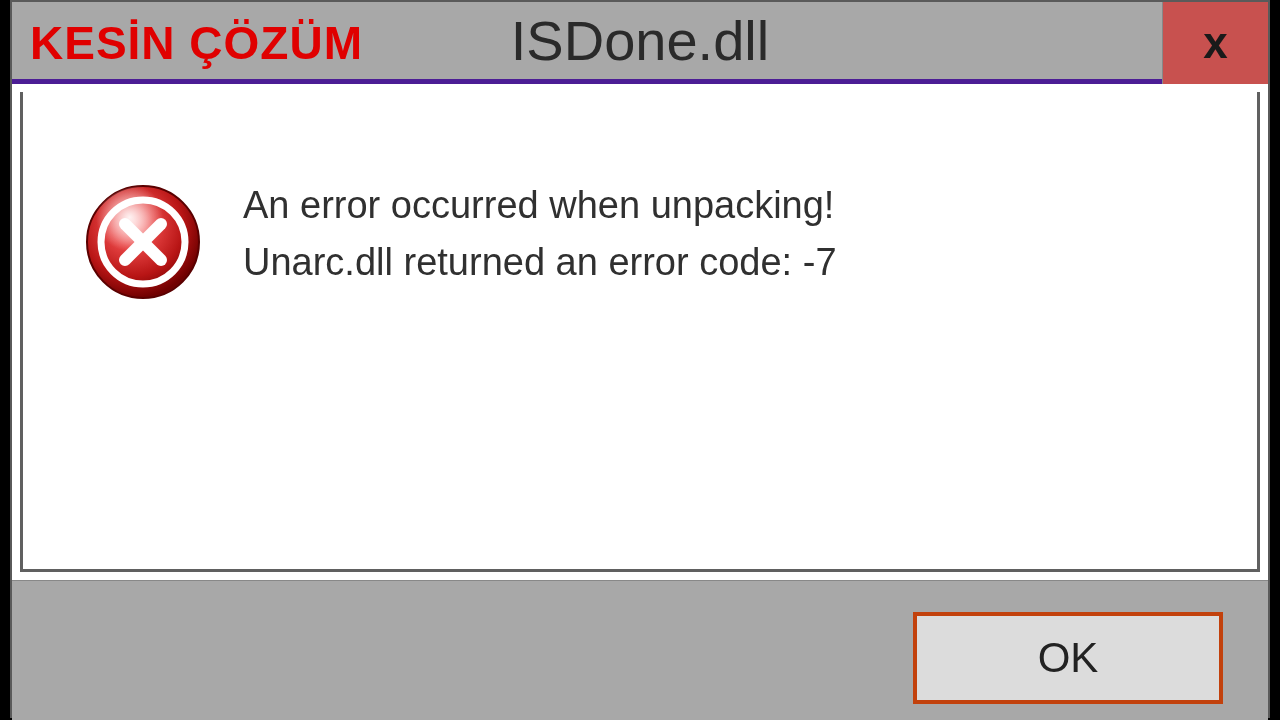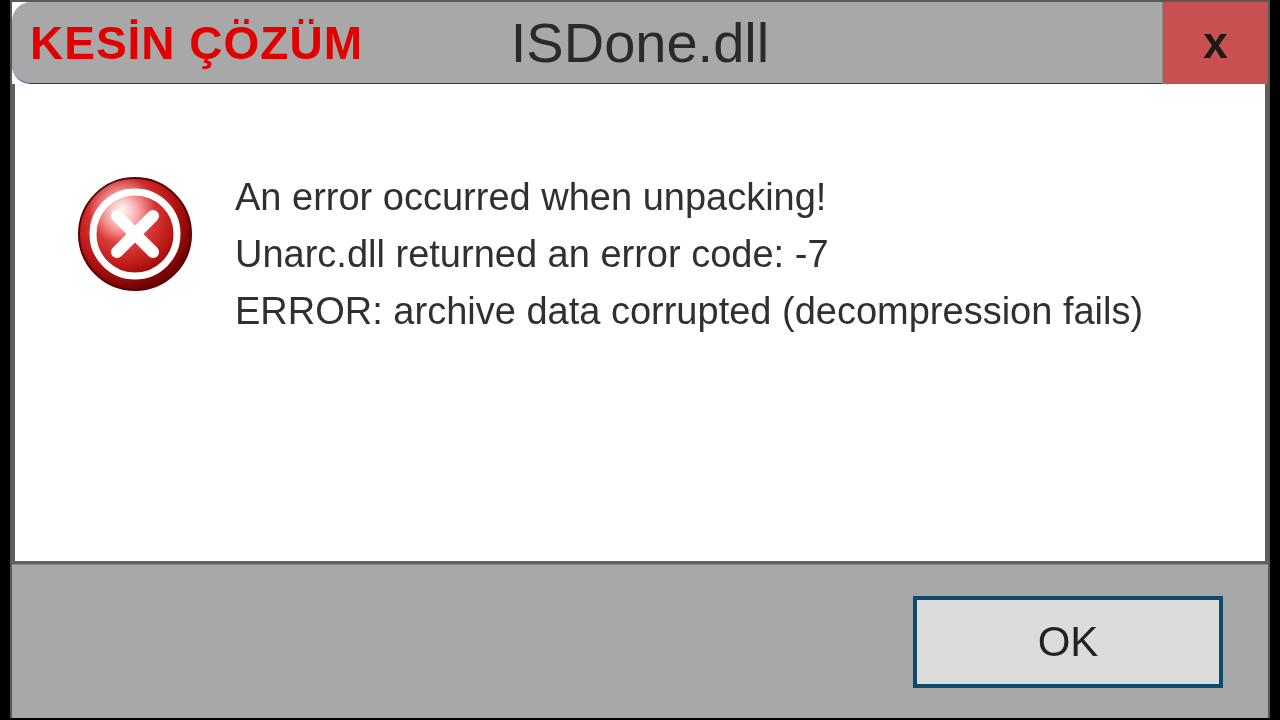--- a/index.html
+++ b/index.html
@@ -20,24 +20,23 @@
       top: 0;
       width: 1260px;
       height: 718px;
       background: #fff;
       border: 2px solid #5a5a5a;
     }
     .titlebar {
       height: 82px;
       background: #a8a8a8;
       position: relative;
-      border-bottom: 1px solid #4c1d95;
+      border-bottom: 5px solid #4c1d95;
       display: flex;
       align-items: center;
-      border-radius: 19px;
     }
     .overlay-text {
       position: absolute;
       left: 18px;
       top: 14px;
       font-size: 46px;
       font-weight: bold;
       color: #e00000;
       font-family: Arial, sans-serif;
       letter-spacing: 1px;
@@ -67,21 +66,21 @@
       font-size: 44px;
       font-weight: bold;
       color: #1a1a1a;
       font-family: Arial, sans-serif;
     }
     .content-area {
       height: 480px;
       background: #fff;
       border: 3px solid #606060;
       border-top: none;
-      margin: 0;
+      margin: 8px;
       padding: 60px 40px 40px 40px;
       display: flex;
       align-items: flex-start;
       gap: 40px;
     }
     .error-icon-wrap {
       width: 120px;
       height: 120px;
       margin-top: 30px;
       margin-left: 20px;
@@ -104,21 +103,21 @@
       border-top: 1px solid #888;
       display: flex;
       align-items: center;
       justify-content: flex-end;
       padding-right: 45px;
     }
     .ok-button {
       width: 310px;
       height: 92px;
       background: #dcdcdc;
-      border: 4px solid #0c4a6e;
+      border: 4px solid #c2410c;
       display: flex;
       align-items: center;
       justify-content: center;
       font-size: 42px;
       color: #222;
       font-family: "Segoe UI", sans-serif;
     }
   </style>
 </head>
 <body>
@@ -152,20 +151,19 @@
         <circle cx="60" cy="60" r="42" fill="none" stroke="#ffffff" stroke-width="7"></circle>
         <g stroke="#ffffff" stroke-width="12" stroke-linecap="round">
           <line x1="42" y1="42" x2="78" y2="78"></line>
           <line x1="78" y1="42" x2="42" y2="78"></line>
         </g>
       </svg>
     </div>
     <div class="message-block">
       <div class="message-line">An error occurred when unpacking!</div>
       <div class="message-line">Unarc.dll returned an error code: -7</div>
-      <div class="message-line">ERROR: archive data corrupted (decompression fails)</div>
     </div>
   </div>
 
   <div class="footer-area">
     <div class="ok-button">OK</div>
   </div>
 </div>
 
 </body></html>

